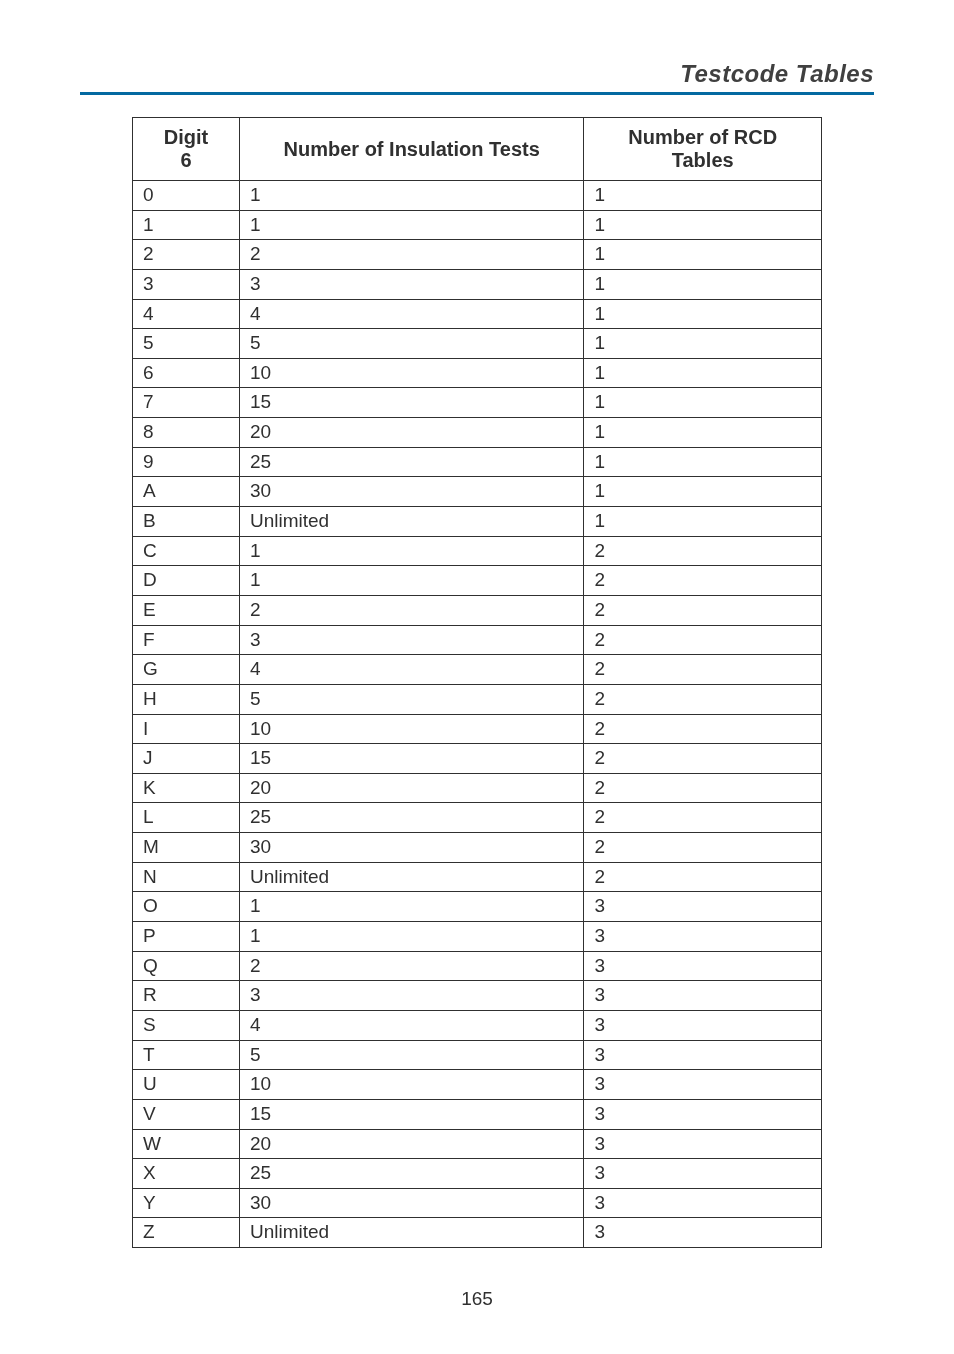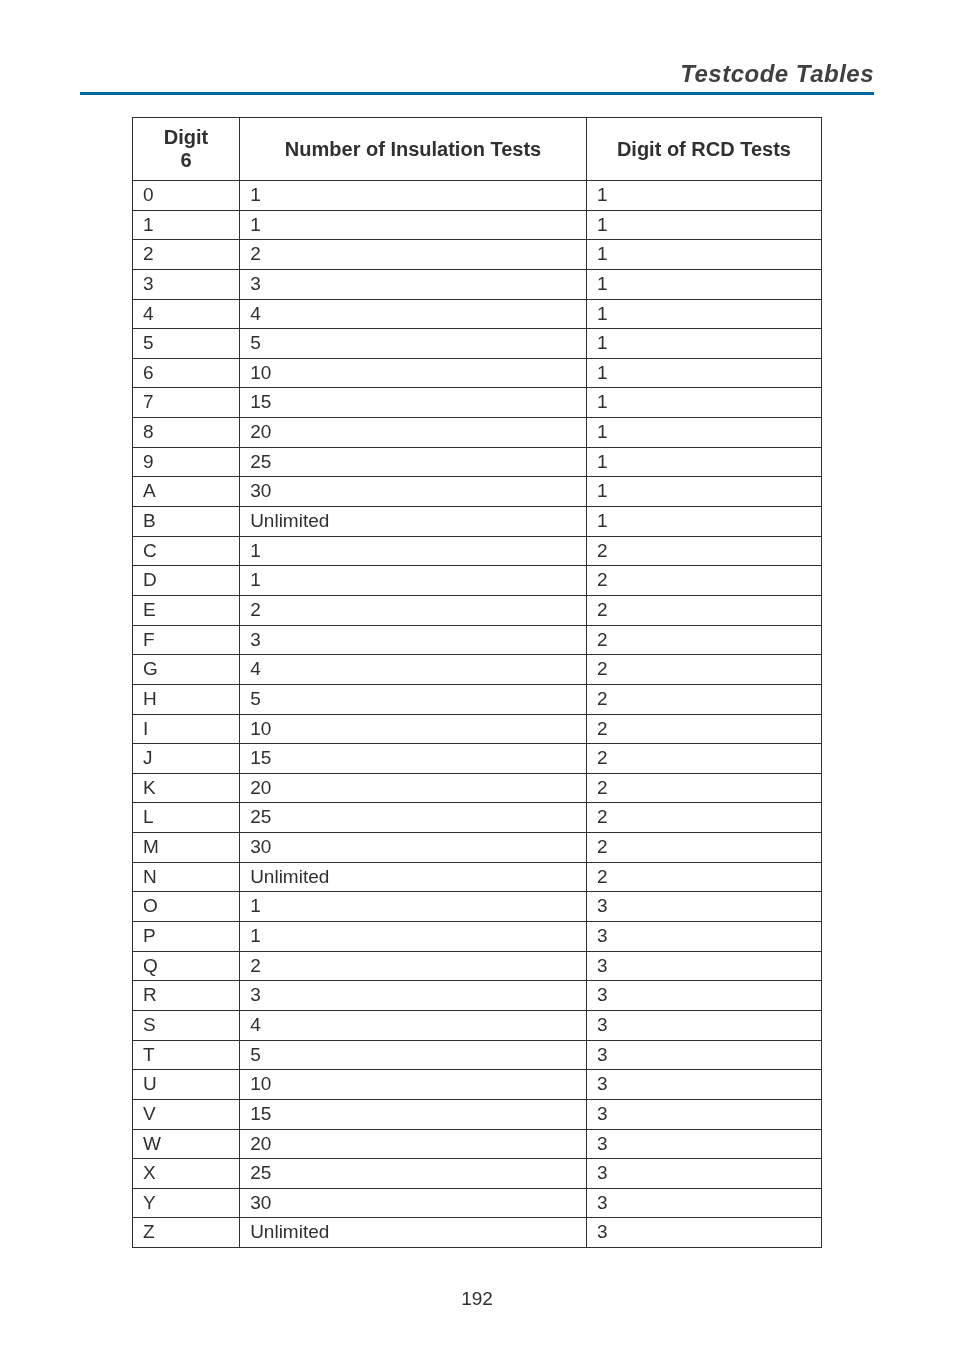--- a/index.html
+++ b/index.html
@@ -68,21 +68,21 @@
 
 <div class="page">
 
   <div class="page-header">Testcode Tables</div>
 
   <table class="data-table">
     <thead>
       <tr>
         <th class="col-digit">Digit 6</th>
         <th class="col-insul">Number of Insulation Tests</th>
-        <th class="col-rcd">Digit of RCD Tests</th>
+        <th class="col-rcd">Number of RCD Tables</th>
       </tr>
     </thead>
     <tbody>
         <tr>
           <td class="col-digit">0</td>
           <td class="col-insul">1</td>
           <td class="col-rcd">1</td>
         </tr>
         <tr>
           <td class="col-digit">1</td>
@@ -255,15 +255,15 @@
           <td class="col-rcd">3</td>
         </tr>
         <tr>
           <td class="col-digit">Z</td>
           <td class="col-insul">Unlimited</td>
           <td class="col-rcd">3</td>
         </tr>
       </tbody>
   </table>
 
-  <div class="page-number">192</div>
+  <div class="page-number">165</div>
 
 </div>
 
 </body></html>

